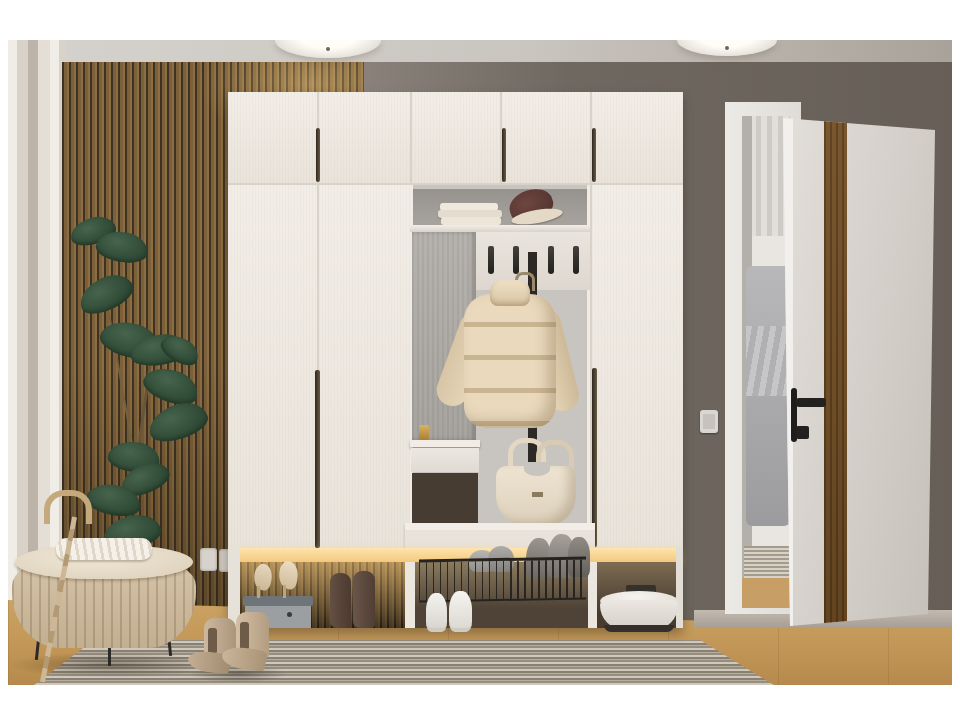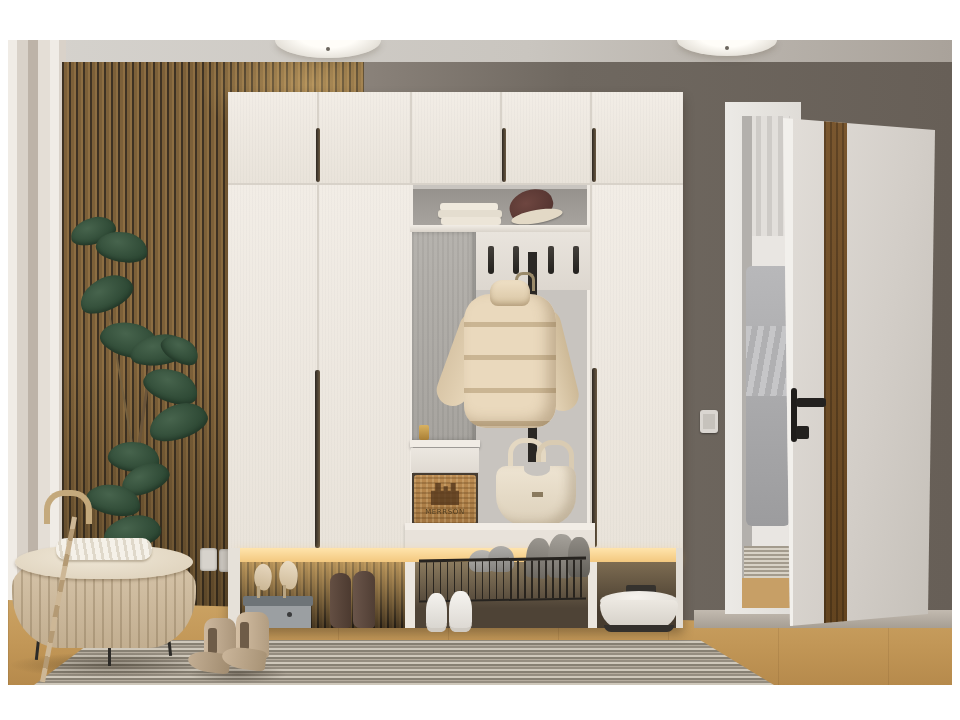--- a/index.html
+++ b/index.html
@@ -108,24 +108,20 @@
     <div class="a" style="left:0;top:30px;width:32px;height:98px;background:linear-gradient(90deg,#d8c5a6,#e6d5b8);border-radius:16px;transform:rotate(20deg);"></div>
     <div class="a" style="left:90px;top:28px;width:32px;height:104px;background:linear-gradient(90deg,#e8d8bc,#cdb997);border-radius:16px;transform:rotate(-14deg);"></div>
     <div class="a" style="left:16px;top:14px;width:92px;height:134px;border-radius:26px 26px 22px 22px;background:repeating-linear-gradient(180deg,#ead9bd 0 28px,#cab593 28px 33px),linear-gradient(180deg,#ecdcc0,#d5c09e);box-shadow:inset -8px -6px 14px rgba(120,95,60,.35);"></div>
     <div class="a" style="left:42px;top:0;width:40px;height:26px;background:linear-gradient(180deg,#efe0c6,#d8c4a2);border-radius:12px 12px 8px 8px;box-shadow:inset 0 -3px 5px rgba(120,95,60,.35);"></div>
   </div>
 
   <div class="a" style="left:411px;top:385px;width:10px;height:15px;background:linear-gradient(180deg,#d9b261,#a97f35);border-radius:2px;"></div>
   <div class="a" style="left:402px;top:400px;width:70px;height:7px;background:#f1ece5;box-shadow:0 2px 3px rgba(0,0,0,.25);"></div>
   <div class="a" style="left:403px;top:408px;width:68px;height:24px;background:linear-gradient(180deg,#ece7e0,#e0dad2);"></div>
   <div class="a" style="left:404px;top:433px;width:66px;height:51px;background:#463c31;"></div>
-  <div class="a" style="left:406px;top:435px;width:62px;height:49px;border-radius:3px;background:repeating-linear-gradient(0deg,rgba(80,50,15,.25) 0 2px,transparent 2px 5px),repeating-linear-gradient(90deg,rgba(255,230,180,.2) 0 2px,transparent 2px 6px),linear-gradient(180deg,#bc8c52,#a27540);">
-    <div class="a" style="left:17px;top:8px;width:28px;height:22px;background:#55371b;clip-path:polygon(0 100%,0 35%,15% 35%,15% 0,35% 0,35% 35%,45% 35%,45% 15%,60% 15%,60% 35%,70% 35%,70% 0,88% 0,88% 35%,100% 35%,100% 100%);opacity:.8;"></div>
-    <div class="a lbl" style="left:0;top:33px;width:62px;">MERRSON</div>
-  </div>
 
   <div class="a" style="left:488px;top:398px;width:80px;height:88px;">
     <div class="a" style="left:12px;top:0;width:28px;height:38px;border:5px solid #e4d8c2;border-bottom:none;border-radius:16px 16px 0 0;"></div>
     <div class="a" style="left:40px;top:2px;width:28px;height:36px;border:5px solid #d9cbb2;border-bottom:none;border-radius:16px 16px 0 0;"></div>
     <div class="a" style="left:0;top:28px;width:80px;height:60px;background:linear-gradient(180deg,#eee4d2,#dcd0ba);border-radius:10px 10px 30px 30px;box-shadow:inset -8px -4px 10px rgba(130,110,80,.3);"></div>
     <div class="a" style="left:28px;top:24px;width:26px;height:14px;background:#c8c4bf;border-radius:0 0 50% 50%;"></div>
     <div class="a" style="left:36px;top:54px;width:11px;height:5px;background:#8a7a5e;"></div>
   </div>
 
   <div class="a" style="left:397px;top:483px;width:190px;height:25px;background:linear-gradient(180deg,#f2ede6 0 7px,#e8e2da 7px);box-shadow:0 2px 3px rgba(0,0,0,.2);"></div>

